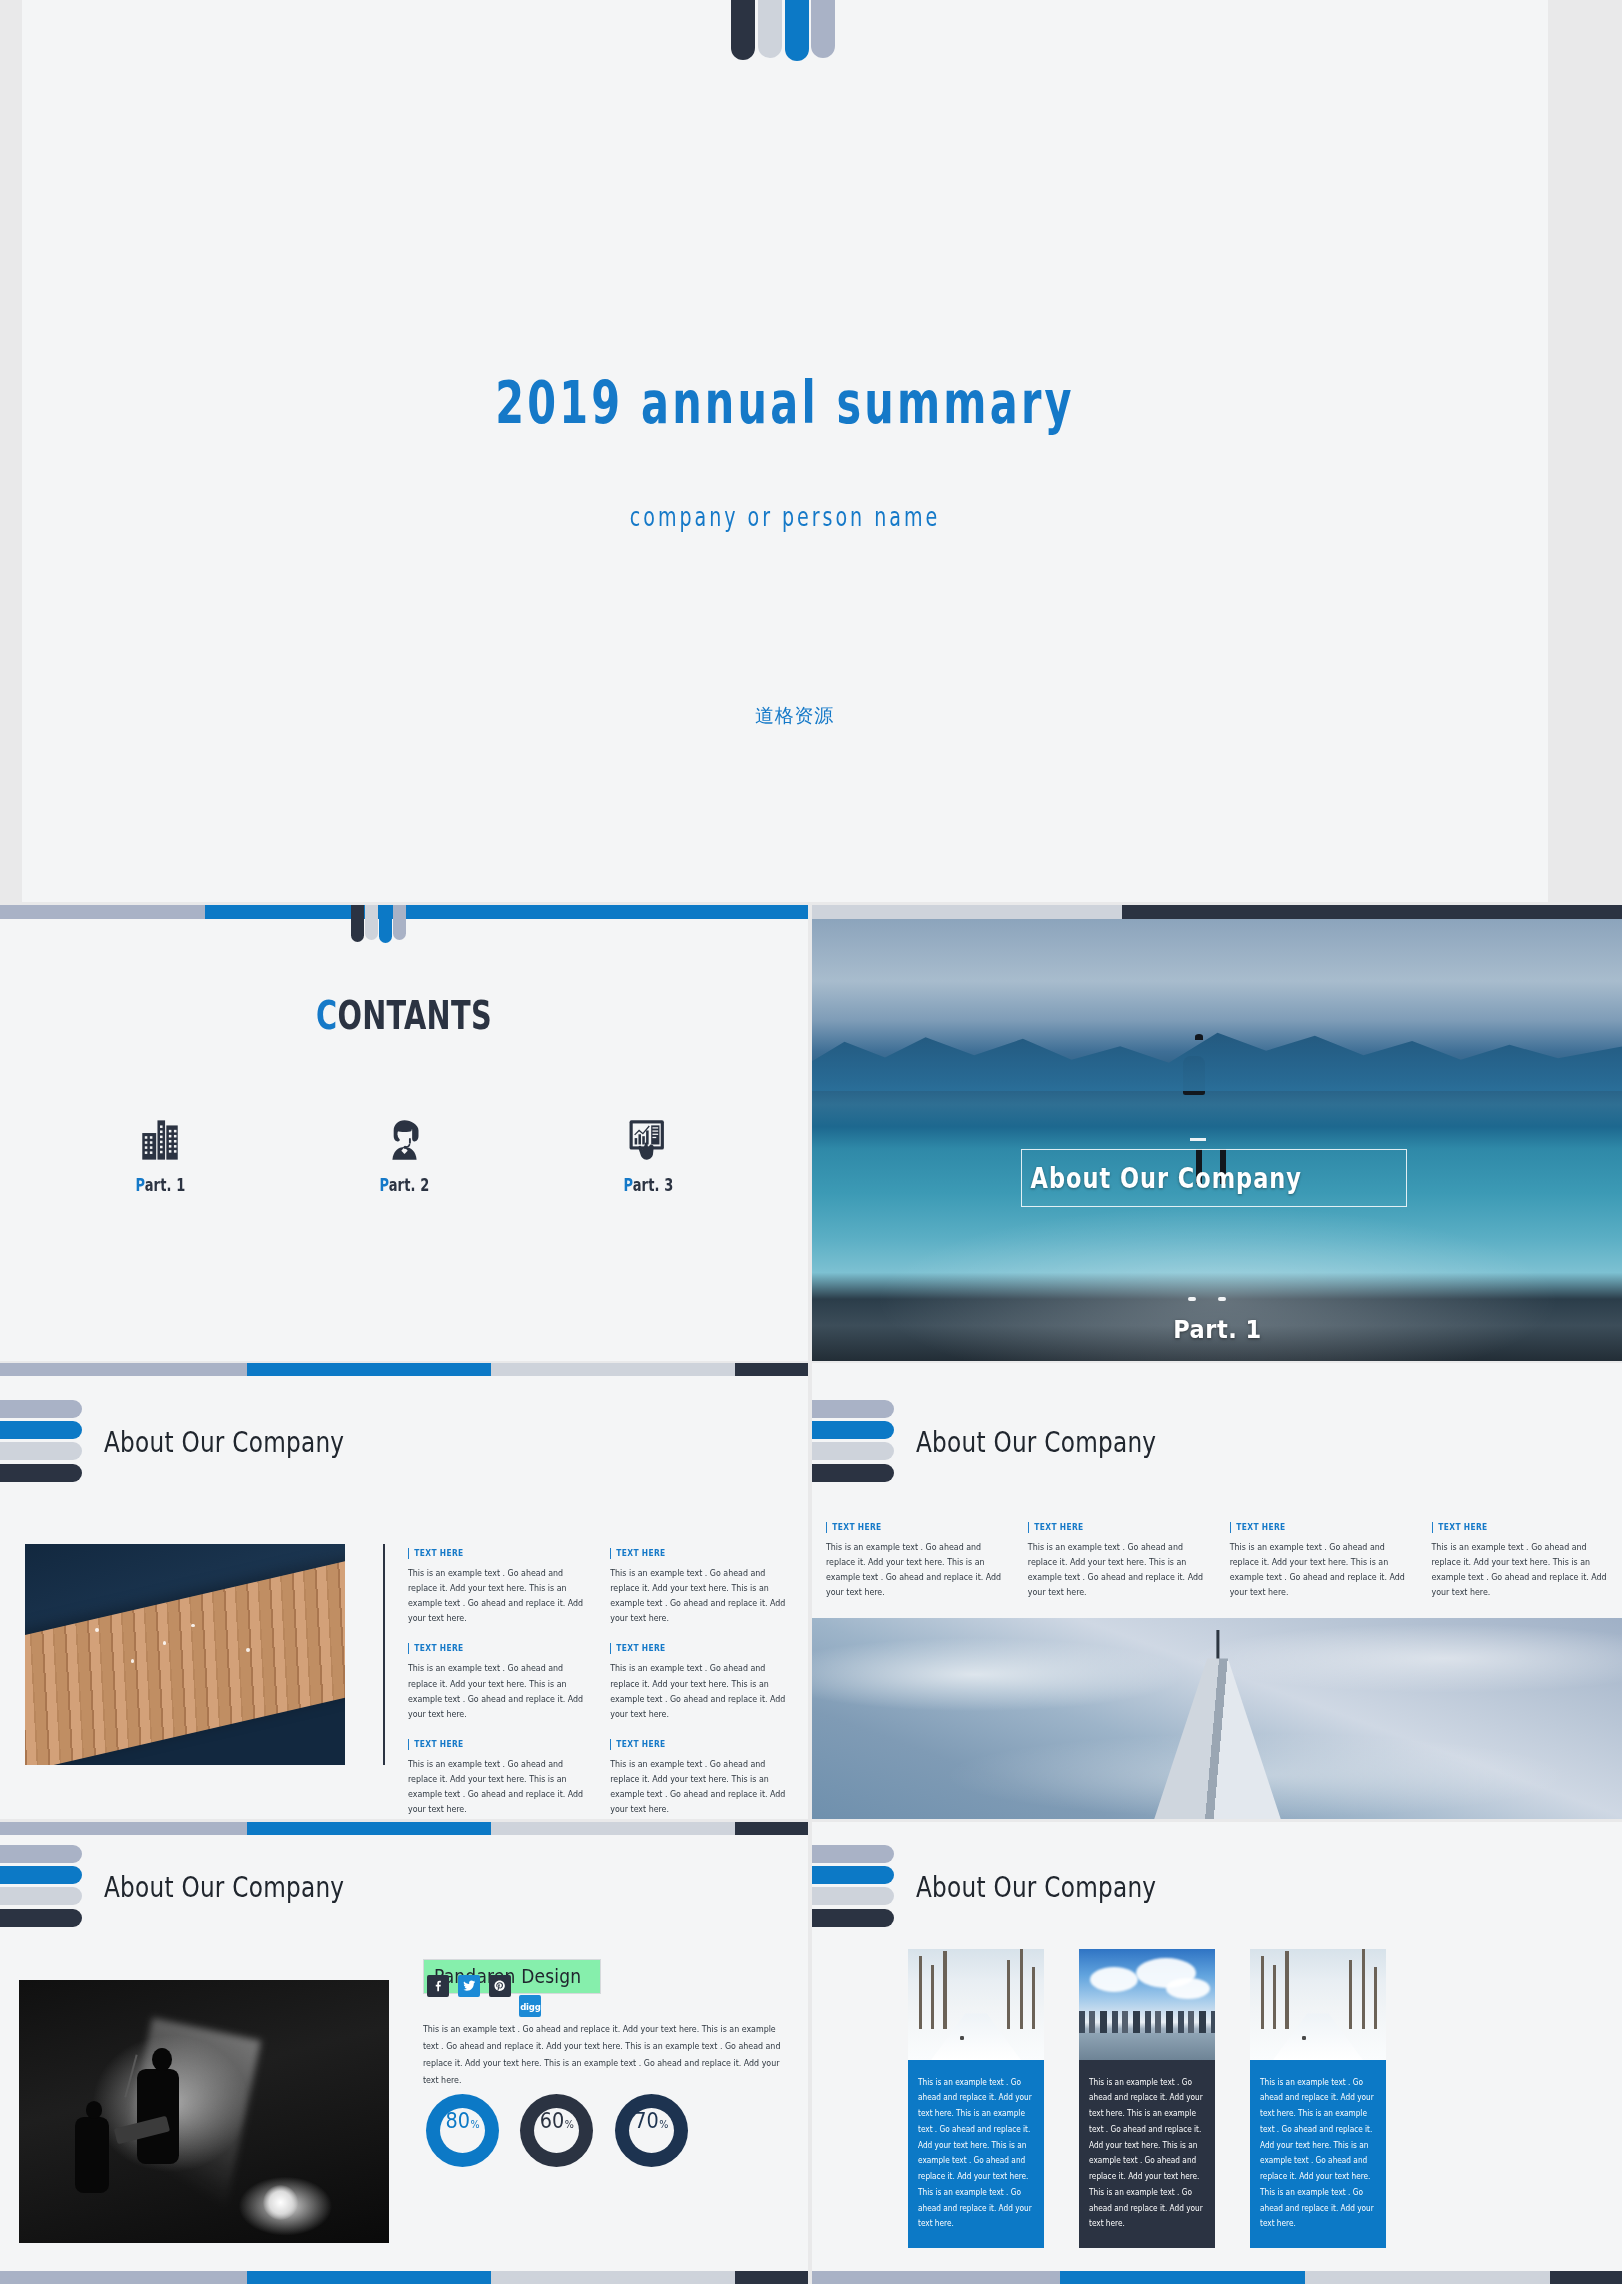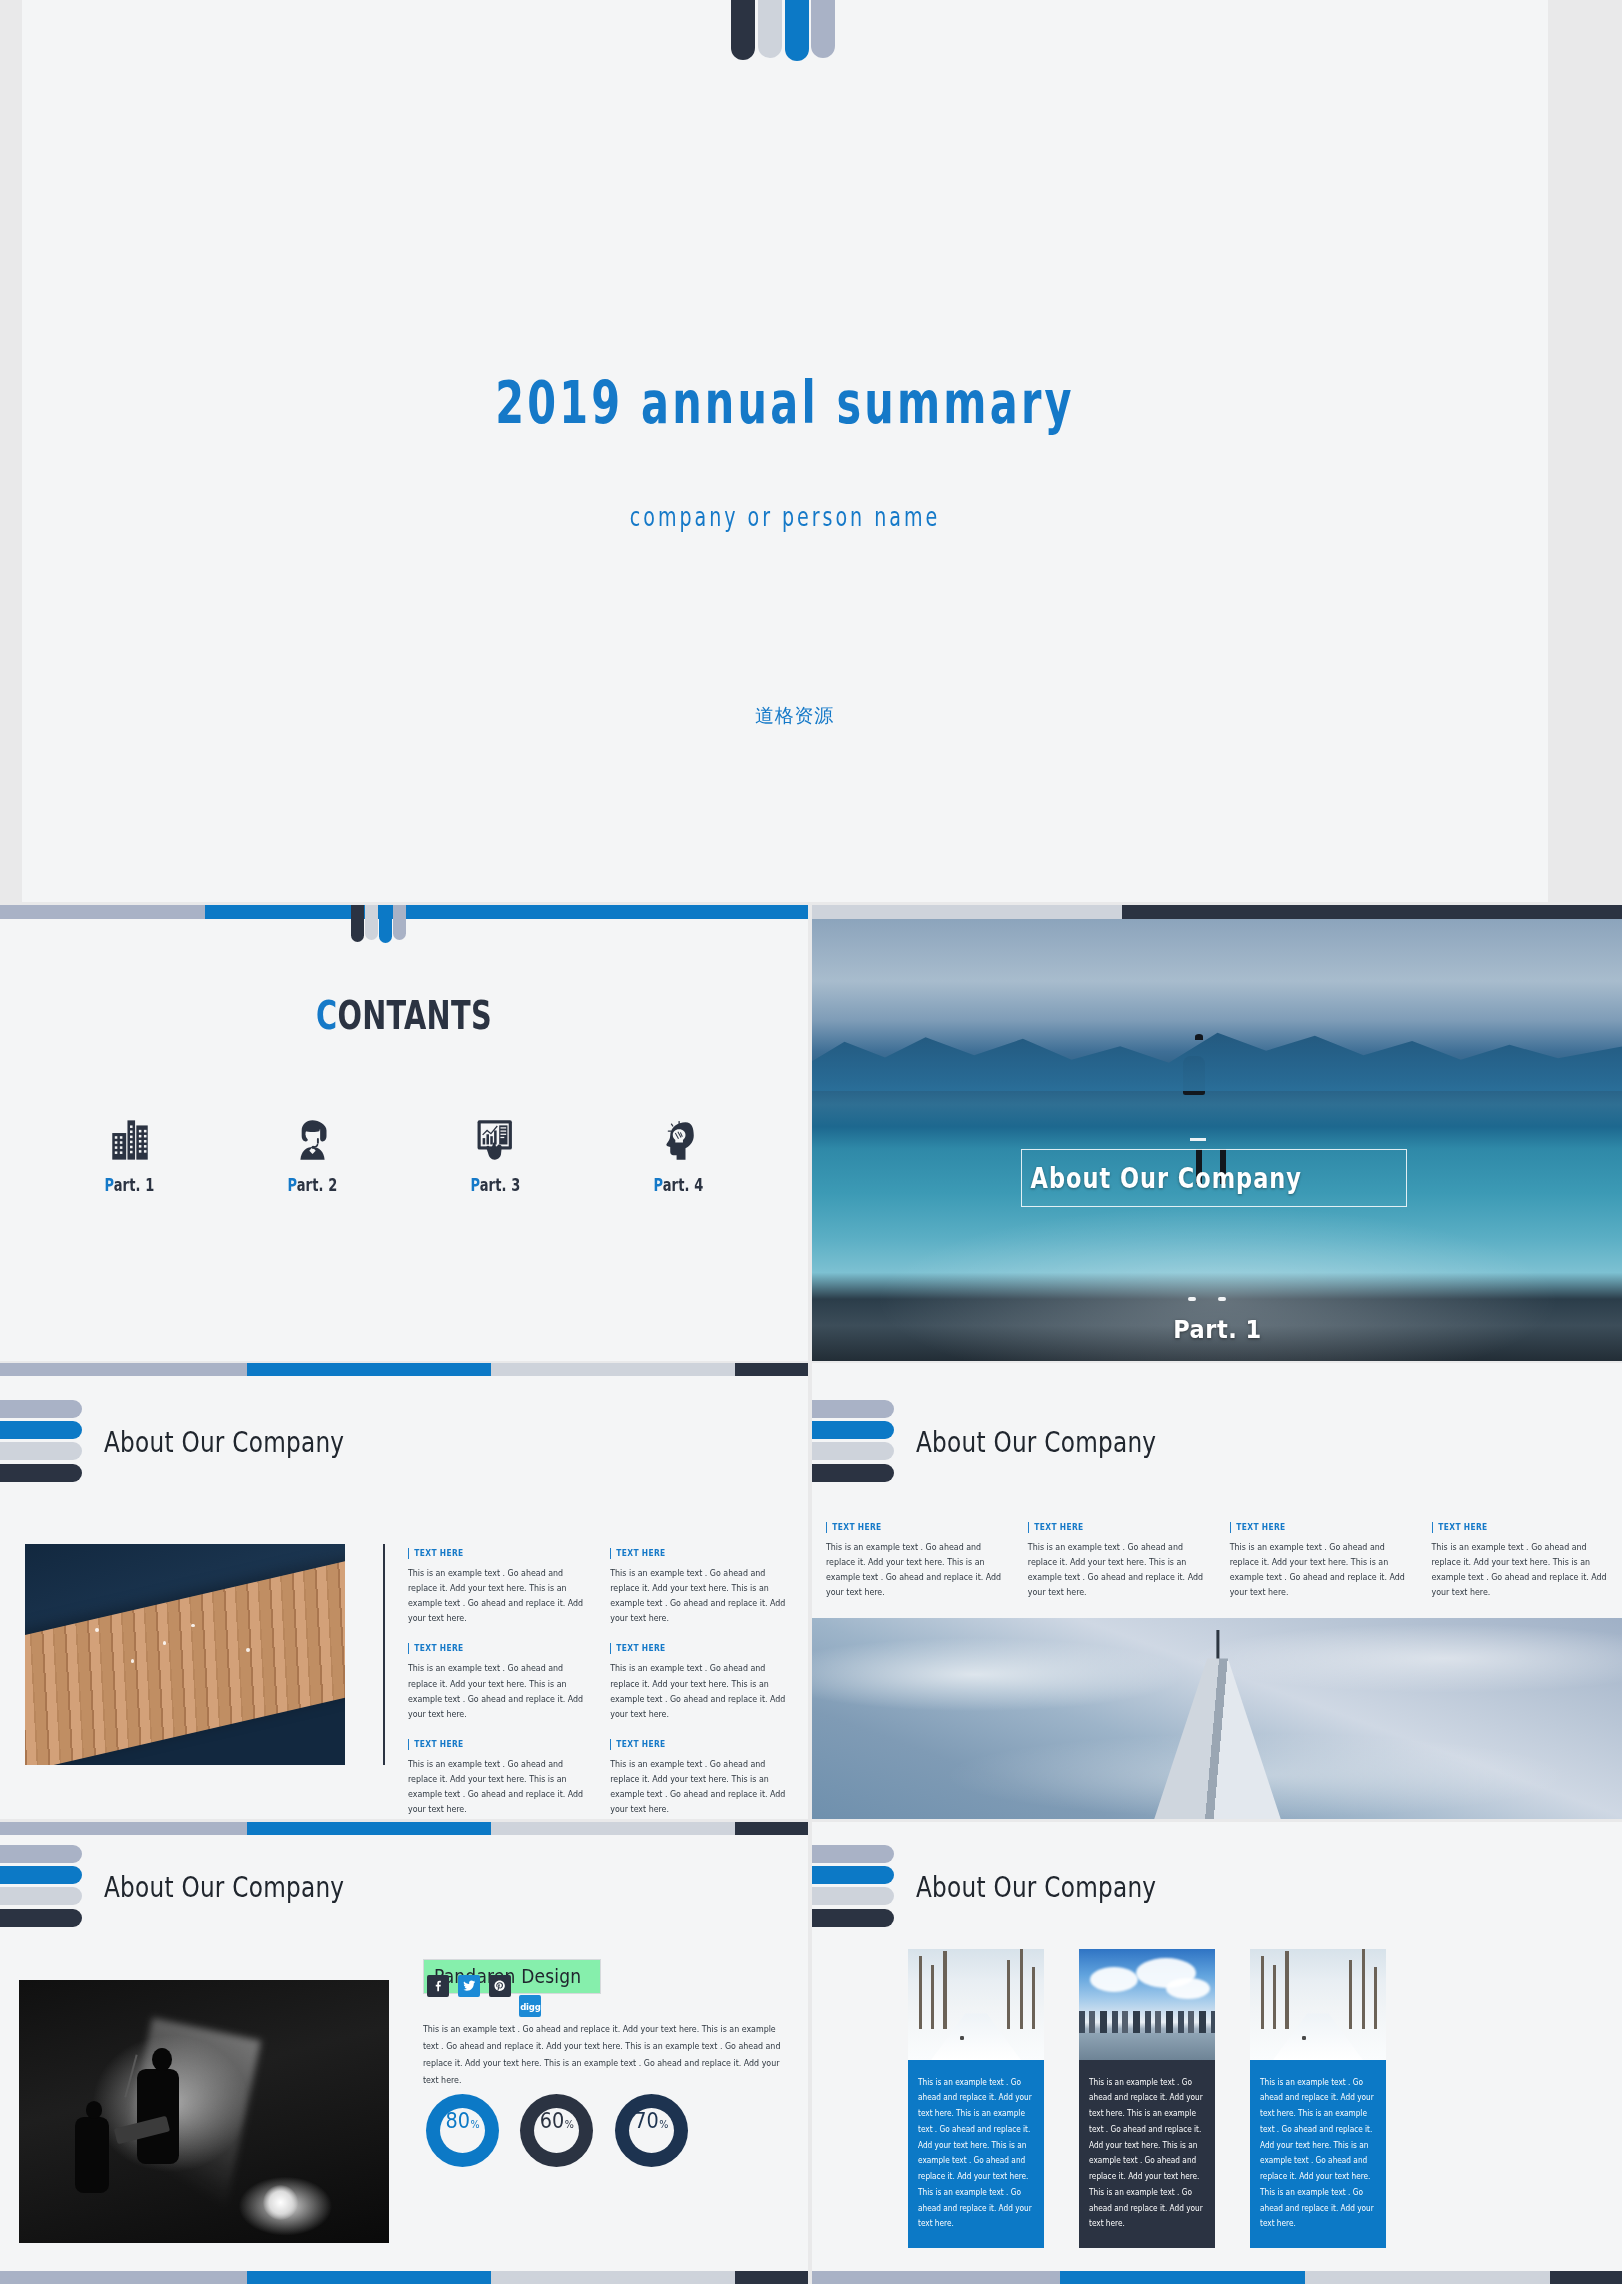--- a/index.html
+++ b/index.html
@@ -328,44 +328,20 @@
                 <rect x="40" y="28" width="6" height="2"></rect>
             </g>
             <path d="M28 40c0-3 2-4 4-3l1 8 3-4c2-2 6 0 6 3l-1 10c0 5-4 10-10 10s-9-5-10-9l-3-9c-1-3 2-5 4-3l3 5z" fill="#2b3342"></path>
           </svg>
         </div>
         <div class="plabel">
           <span class="hl">P</span><span>art. 3</span>
         </div>
       </div>
 
-      <div class="part">
-        <div class="ico">
-          <svg width="37" height="42" viewBox="0 0 58 66">
-            <path d="M40 5C28 5 16 13 16 26c0 6-3 9-5 12-2 2-1 4 1 5l4 1v8c0 3 2 5 5 5h5v7h14V46c8-4 13-11 13-20C53 14 50 5 40 5z" fill="#2b3342"></path>
-            <path d="M30 16c-6 0-10 4-10 9 0 4 2 6 4 8v4h12v-4c2-2 4-4 4-8 0-5-4-9-10-9z" fill="#f4f5f6"></path>
-            <g stroke="#2b3342" stroke-width="2" stroke-linecap="round">
-              <path d="M30 4v4"></path>
-                <path d="M18 8l2 3"></path>
-                <path d="M42 8l-2 3"></path>
-              <path d="M13 19h4"></path>
-                <path d="M47 19h-4"></path>
-            </g>
-            <g stroke="#2b3342" stroke-width="1.6">
-              <path d="M24 22l5 9"></path>
-                <path d="M28 20l5 9"></path>
-                <path d="M32 21l3 7"></path>
-            </g>
-            <rect x="24" y="38" width="12" height="3" fill="#2b3342"></rect>
-          </svg>
-        </div>
-        <div class="plabel">
-          <span class="hl">P</span><span>art. 4</span>
-        </div>
-      </div>
     </div>
   </section>
 
   <section class="s3 slide">
     <div class="rule">
       <div class="seg" style="width:38.2%;background:#ced3db;"></div>
       <div class="seg" style="width:61.8%;background:#2b3342;"></div>
     </div>
 
     <div class="photo ph-lake" style="left:0; top:14px; width:811px; height:442px;">

